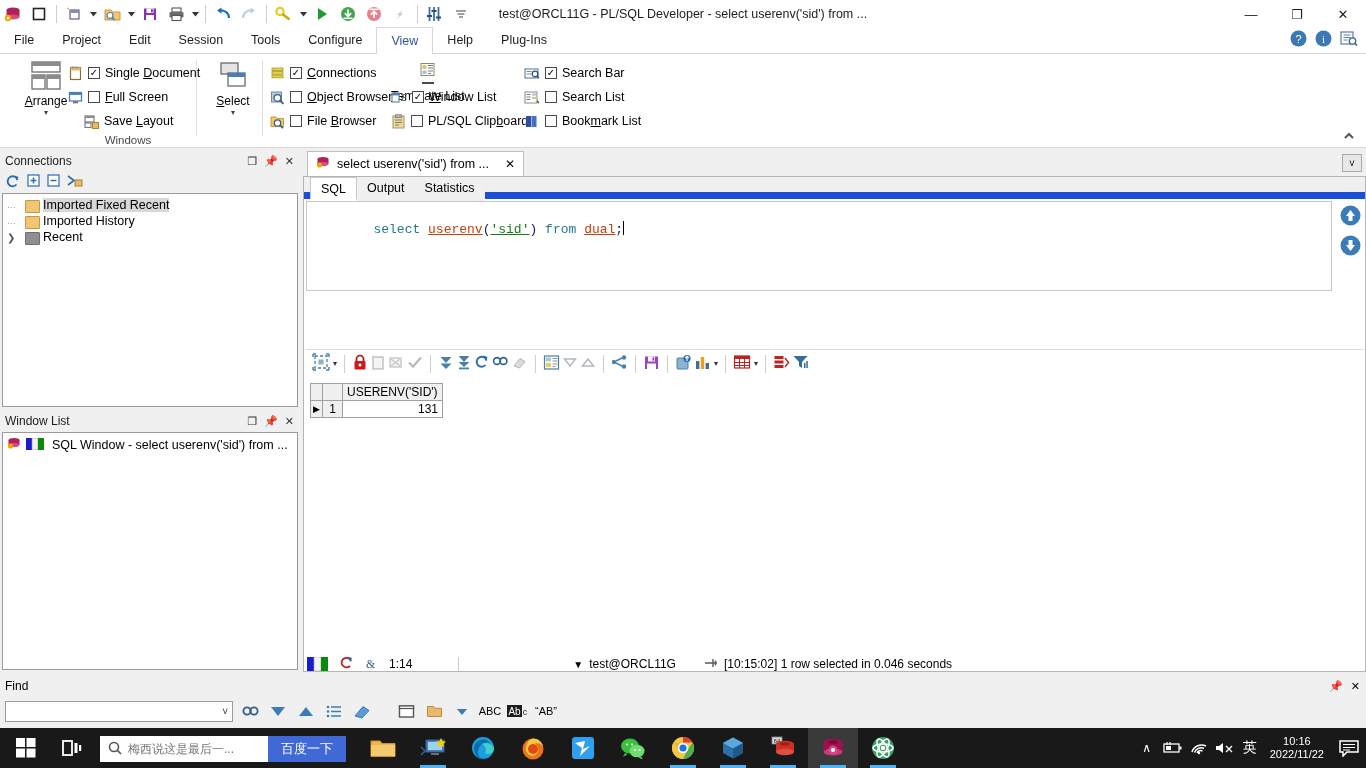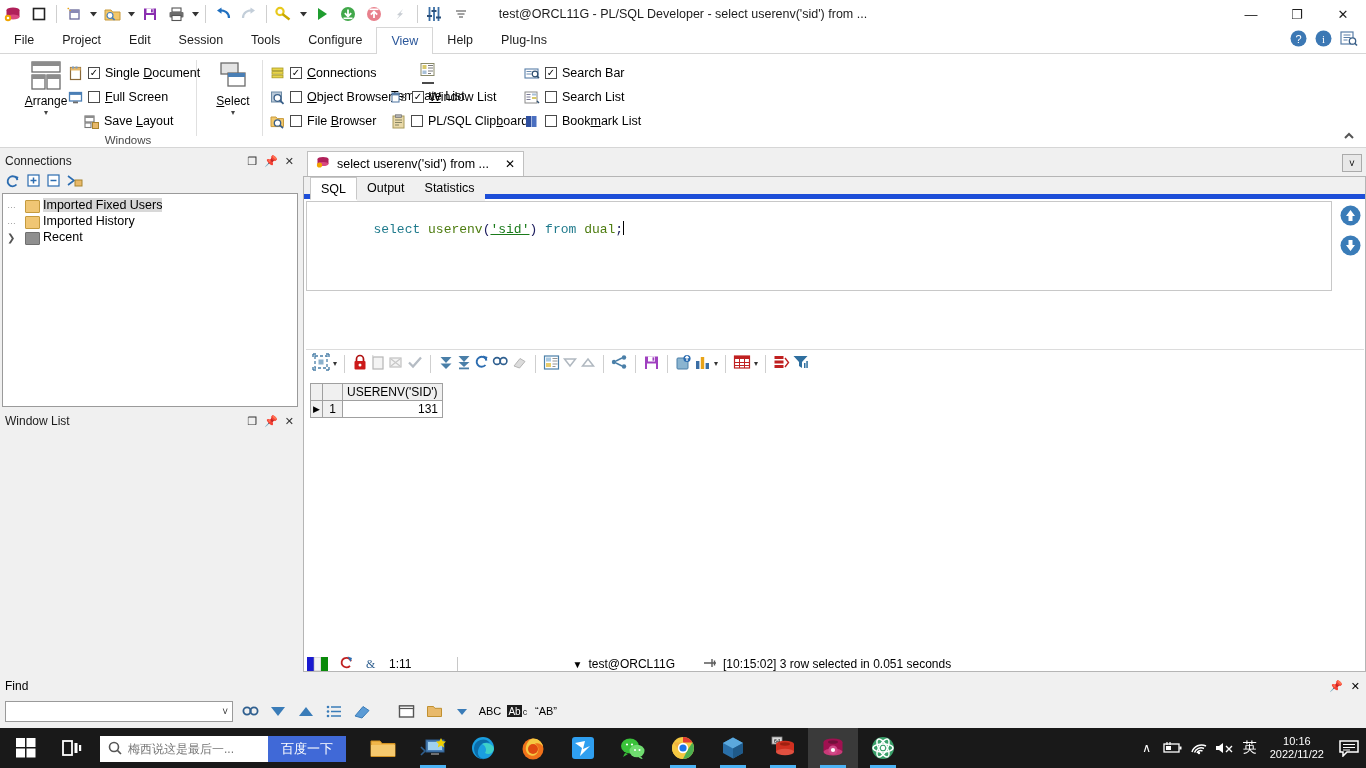--- a/index.html
+++ b/index.html
@@ -101,31 +101,31 @@
   .docarea { position:absolute; left:303px; top:150px; width:1063px; height:522px; background:#f0f0f0; }
   .doctabs { display:flex; align-items:flex-end; height:26px; padding-left:4px; }
   .doctab {
     display:flex; align-items:center; gap:6px; height:25px; padding:0 8px;
     background:#fff; border:1px solid #c0c0c0; border-bottom:none; font-size:12.5px;
   }
   .doctabs-right { position:absolute; right:4px; top:4px; }
   .docbody { position:absolute; left:0; top:26px; width:1063px; height:496px;
              background:#fff; border:1px solid #b5b5b5; }
 
-  .subtabs { display:flex; height:22px; padding-left:6px; background:#f0f0f0; border-bottom:5px solid #1d4ed8; }
+  .subtabs { display:flex; height:22px; padding-left:6px; background:#f0f0f0; border-bottom:7px solid #1d4ed8; }
   .subtab { padding:0 10px; height:28px; line-height:22px; font-size:12.5px; background:#f0f0f0; }
   .subtab.active { background:#fff; border:1px solid #c8c8c8; border-bottom:1px solid #fff; height:23px; }
 
   .editor {
     position:absolute; left:2px; top:24px; width:1026px; height:90px;
     border:1px solid #c8c8c8; background:#fff; padding:4px 4px 0 4px;
     font-family:"Liberation Mono", monospace; font-size:13px; white-space:pre;
   }
   .kw { color:#1f7a8c; }
-  .id { color:#4d7c0f; }
+  .id { color:#c2410c;text-decoration:underline; }
   .str { color:#1a7a1a;text-decoration:underline; }
   .punct { color:#202060; }
   .caret-bar { display:inline-block; width:1px; height:14px; background:#000; vertical-align:-2px; }
   .navbtns { position:absolute; right:4px; top:28px; display:flex; flex-direction:column; gap:6px; }
 
   .restoolbar {
     position:absolute; left:2px; top:172px; width:1058px; height:28px;
     display:flex; align-items:center; gap:2px; padding-left:6px;
     border-top:1px solid #dcdcdc;
   }
@@ -577,21 +577,21 @@
         <svg width="16" height="14">
             <path d="M1 2 L7 6.5 L1 11" stroke="#2b6cb0" stroke-width="1.6" fill="none"></path>
         <rect x="8" y="6" width="7" height="6" fill="#e8b96a" stroke="#a8842e" stroke-width="1"></rect>
           </svg>
       </span>
     </div>
     <div class="panel-body" style="position:absolute; left:2px; top:42px; width:296px; height:214px; padding-top:3px;">
       <div class="tree-row">
         <span class="dots">…</span>
         <span class="folder tan"></span>
-        <span class="tree-sel">Imported Fixed Users</span>
+        <span class="tree-sel">Imported Fixed Recent</span>
       </div>
       <div class="tree-row">
         <span class="dots">…</span>
         <span class="folder tan"></span>
         <span>Imported History</span>
       </div>
       <div class="tree-row">
         <span style="width:18px; font-size:10px; color:#555;">❯</span>
         <span class="folder gray"></span>
         <span>Recent</span>
@@ -600,20 +600,40 @@
   </div>
 
   <div class="panel" style="left:0; top:411px; width:300px; height:262px;">
     <div class="panel-head">
       <span>Window List</span>
       <span class="ctrls">
         <span>❐</span>
         <span>📌</span>
         <span>✕</span>
       </span>
+    </div>
+    <div class="panel-body" style="position:absolute; left:2px; top:21px; width:296px; height:238px; padding-top:3px;">
+      <div class="wl-row">
+        <span>
+          <svg width="15" height="13">
+            <ellipse cx="7" cy="3" rx="5.5" ry="2.1" fill="#b0205a"></ellipse>
+            <rect x="1.5" y="3" width="11" height="5" fill="#b0205a"></rect>
+            <ellipse cx="7" cy="8" rx="5.5" ry="2.1" fill="#d94a80"></ellipse>
+            <circle cx="3.5" cy="9" r="2.6" fill="#f0a500"></circle>
+          </svg>
+        </span>
+        <span>
+          <svg width="22" height="12">
+            <rect x="0" y="0" width="6" height="12" fill="#1a1ad0"></rect>
+            <rect x="6" y="0" width="6" height="12" fill="#f2f2f2" stroke="#999" stroke-width=".6"></rect>
+            <rect x="12" y="0" width="6" height="12" fill="#0a8a0a"></rect>
+          </svg>
+        </span>
+        <span>SQL Window - select userenv('sid') from ...</span>
+      </div>
     </div>
   </div>
 
   <div class="docarea">
     <div class="doctabs">
       <div class="doctab">
         <span>
           <svg width="15" height="13">
             <ellipse cx="7" cy="3" rx="5.5" ry="2.1" fill="#b0205a"></ellipse>
             <rect x="1.5" y="3" width="11" height="5" fill="#b0205a"></rect>
@@ -834,30 +854,30 @@
       <svg width="15" height="15">
           <path d="M12 6.2 A4.8 4.8 0 1 0 11 10.8" stroke="#c02020" stroke-width="1.8" fill="none"></path>
       <path d="M8.6 1.5 L13 3 L11.6 6.8 Z" fill="#2b6cb0"></path>
         </svg>
     </span>
     <span style="margin-left:6px;">
       <svg width="13" height="14">
           <text x="0" y="12" font-size="12" fill="#2f5f8f" font-family="Liberation Serif">&amp;</text>
         </svg>
     </span>
-    <span style="margin-left:4px;">1:11</span>
+    <span style="margin-left:4px;">1:14</span>
     <span class="sb-sep" style="margin-left:40px;"></span>
     <span style="margin-left:100px; font-size:10px;">▼</span>
     <span>test@ORCL11G</span>
     <span style="margin-left:22px;">
       <svg width="14" height="14">
           <path d="M1 7 h12 M9 3 v8 M11.5 4.5 v5" stroke="#5a5a5a" stroke-width="1.4"></path>
         </svg>
     </span>
-    <span>[10:15:02]  3 row selected in 0.051 seconds</span>
+    <span>[10:15:02]  1 row selected in 0.046 seconds</span>
   </div>
 
   <div class="findpanel">
     <div class="find-head">
       <span>Find</span>
       <span class="ctrls">
         <span>📌</span>
         <span>✕</span>
       </span>
     </div>

